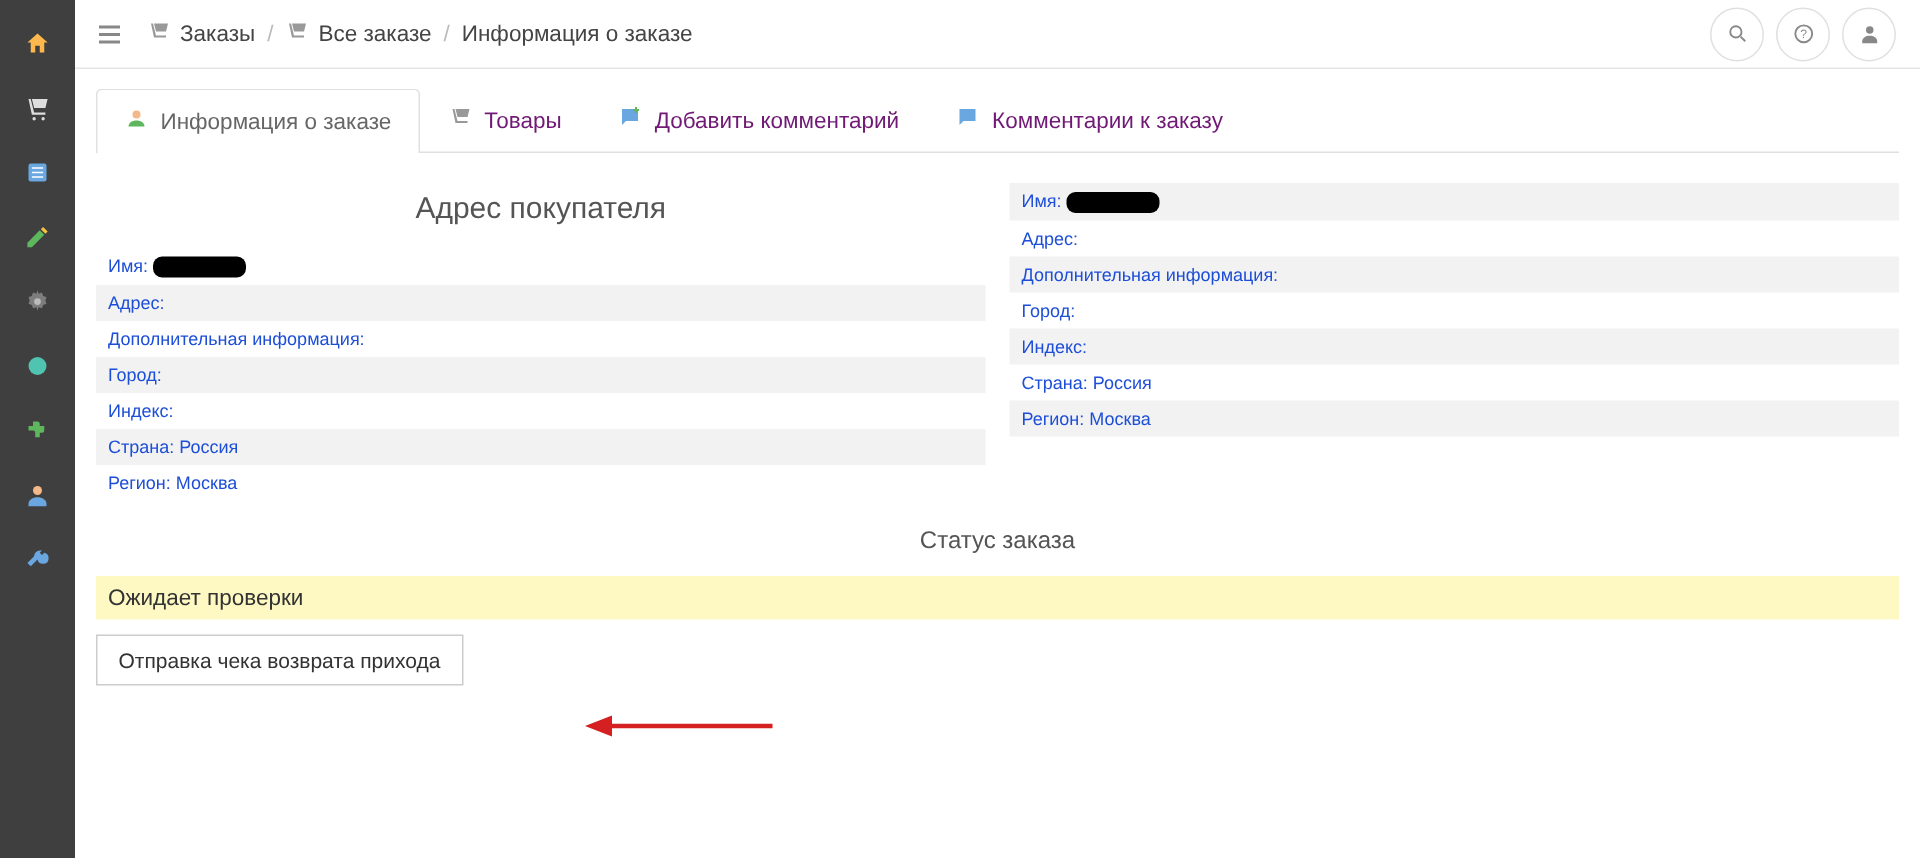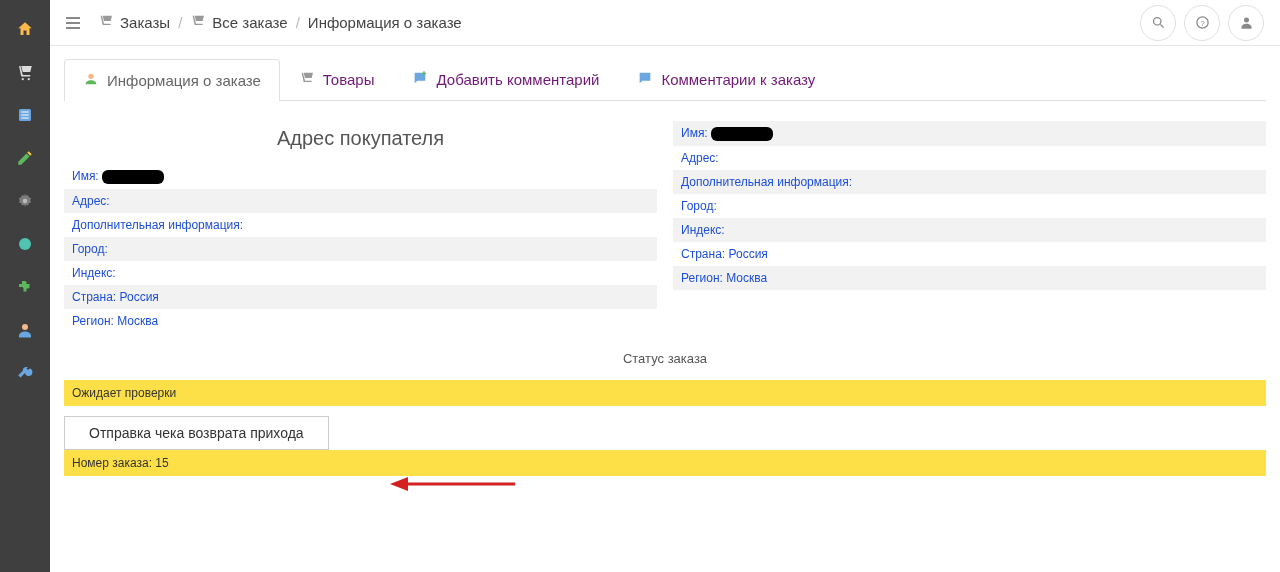--- a/index.html
+++ b/index.html
@@ -30,24 +30,24 @@
 .tab-icon svg { width: 16px; height: 16px; }
 
 .section { margin-top: 20px; }
 .two-col { display: flex; gap: 16px; }
 .col { flex: 1; }
 .col-title { text-align: center; color: #555; font-size: 20px; padding: 6px 0 14px; }
 .info-row { padding: 5px 8px; font-size: 12px; color: #1d4ed8; }
 .info-row:nth-child(odd) { background: #f2f2f2; }
 .redacted { display: inline-block; width: 62px; height: 14px; background: #000; border-radius: 6px; vertical-align: middle; }
 
-.single-title { text-align: center; color: #555; font-size: 13px; padding: 18px 0 14px; }
-.status-row { background: #fde047; padding: 6px 8px; font-size: 12px; }
-
-.action-btn { margin-top: 10px; display: inline-block; padding: 8px 24px; border: 1px solid #ccc; background: #fff; font-size: 14px; cursor: pointer; color: #333; }
+.single-title { text-align: center; color: #555; font-size: 16px; padding: 18px 0 14px; }
+.status-row { background: #fef9c3; padding: 6px 8px; font-size: 15px; }
+
+.action-btn { margin-top: 10px; display: inline-block; padding: 8px 14px; border: 1px solid #ccc; background: #fff; font-size: 14px; cursor: pointer; color: #333; }
 
 .arrow-annotation { position: absolute; left: 390px; top: 469px; pointer-events: none; }
 .arrow-annotation svg { width: 130px; height: 30px; }
 </style>
 </head>
 <body>
 
 <div class="sidebar">
   <div class="sidebar-item">
     <svg viewBox="0 0 24 24">
@@ -197,21 +197,20 @@
         <div class="info-row"><span>Индекс:</span> <span></span></div>
         <div class="info-row"><span>Страна:</span> <span>Россия</span></div>
         <div class="info-row"><span>Регион:</span> <span>Москва</span></div>
       </div>
     </div>
 
     <div class="single-title">Статус заказа</div>
     <div class="status-row">Ожидает проверки</div>
     <button class="action-btn">Отправка чека возврата прихода</button>
 
-    <div class="status-row"><span>Номер заказа:</span> <span>15</span></div>
   </div>
 </div>
 
 <div class="arrow-annotation">
   <svg viewBox="0 0 130 30">
       <line x1="125" y1="15" x2="15" y2="15" stroke="#d42020" stroke-width="3"></line>
       <polygon points="0,15 18,8 18,22" fill="#d42020"></polygon>
     </svg>
 </div>
 

